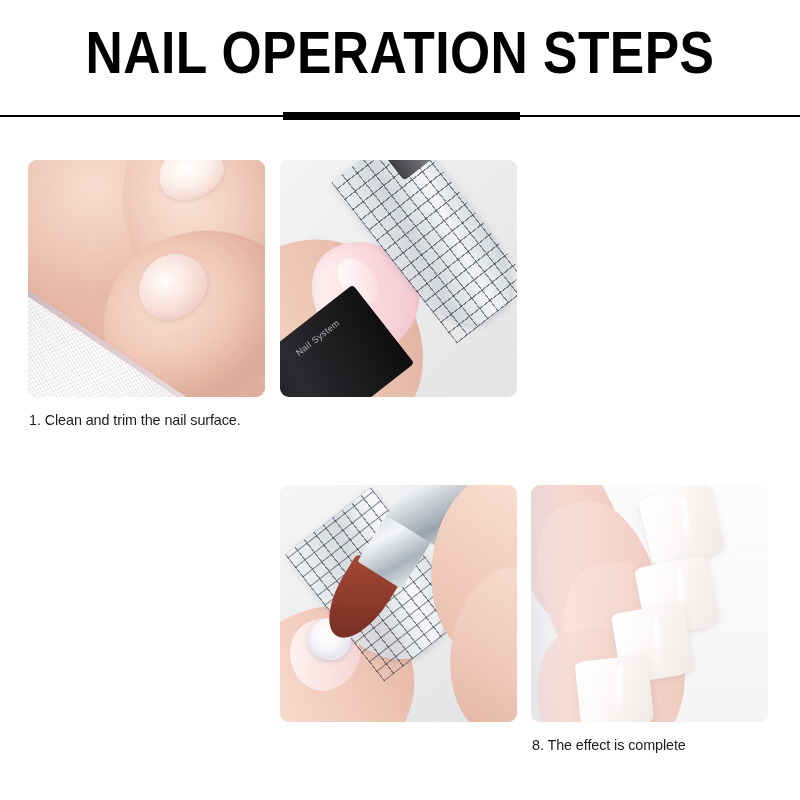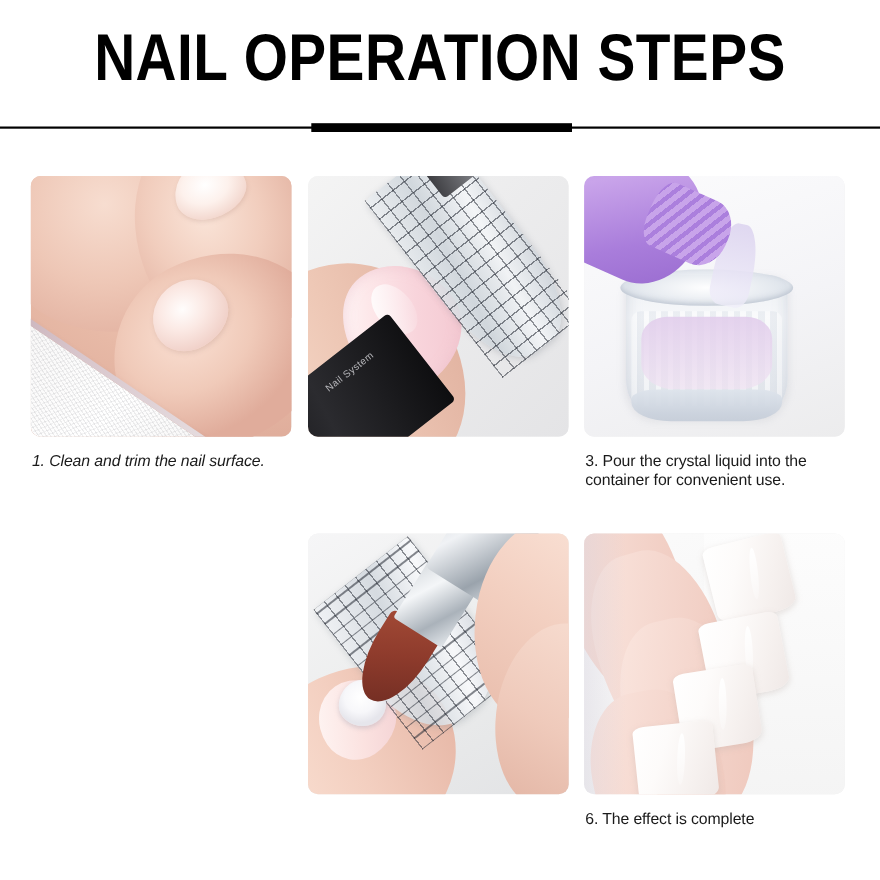--- a/index.html
+++ b/index.html
@@ -87,21 +87,21 @@
   }
   .step-row.row-1 { top: 0px; }
   .step-row.row-2 { top: 325px; }
 
   .step-cell {
     position: absolute;
     top: 0;
     width: 237px;
     height: 300px;
   }
-  .step-cell.col-1 { left: 0px; font-style: italic; }
+  .step-cell.col-1 { left: 0px; }
   .step-cell.col-2 { left: 252px; }
   .step-cell.col-3 { left: 503px; }
 
   .step-photo {
     position: absolute;
     left: 0;
     top: 0;
     width: 237px;
     height: 237px;
     border-radius: 9px;
@@ -471,35 +471,20 @@
             <div class="form">
                 <div class="form-grid"></div>
               </div>
             <div class="form-cap"></div>
             <div class="black-band"></div>
             <div class="band-text">Nail System</div>
           </div>
         </div>
       </div>
 
-      <div class="step-cell col-3">
-        <div class="step-photo">
-          <div class="scene p3">
-            <div class="glass"></div>
-            <div class="glass-facets"></div>
-            <div class="liquid"></div>
-            <div class="glass-base"></div>
-            <div class="glass-rim"></div>
-            <div class="pour"></div>
-            <div class="bottle"></div>
-            <div class="bottle-neck"></div>
-          </div>
-        </div>
-        <div class="step-caption">3. Pour the crystal liquid into the container for convenient use.</div>
-      </div>
 
     </div>
 
     <div class="step-row row-2">
 
 
       <div class="step-cell col-2">
         <div class="step-photo">
           <div class="scene p5">
             <div class="finger-lo"></div>
@@ -545,19 +530,19 @@
                 <div class="plate"></div>
                 <div class="gloss"></div>
               </div>
             <div class="nl n4">
                 <div class="plate"></div>
                 <div class="gloss"></div>
               </div>
             <div class="edge-blur"></div>
           </div>
         </div>
-        <div class="step-caption">6. The effect is complete</div>
+        <div class="step-caption">8. The effect is complete</div>
       </div>
 
     </div>
 
   </div>
 </div>
 
 </body></html>

